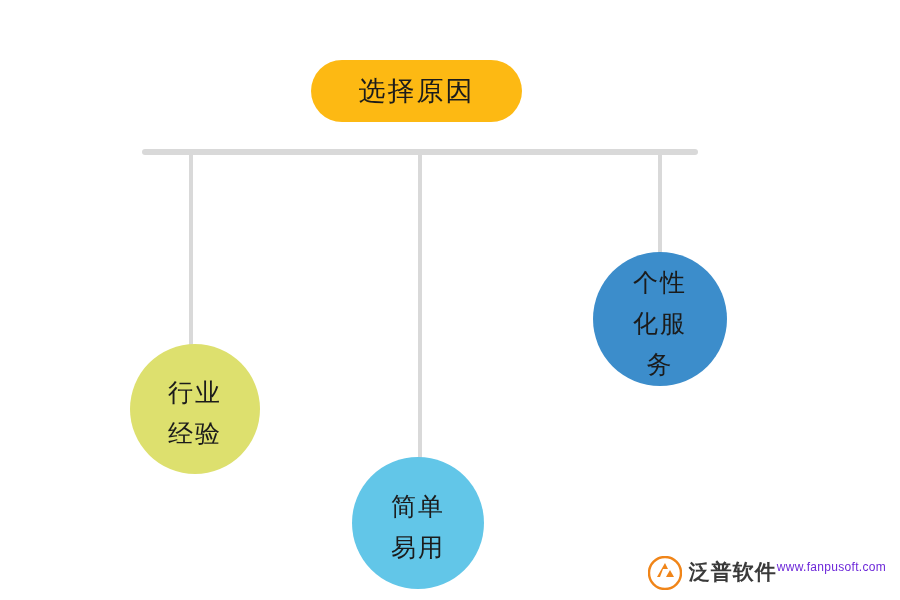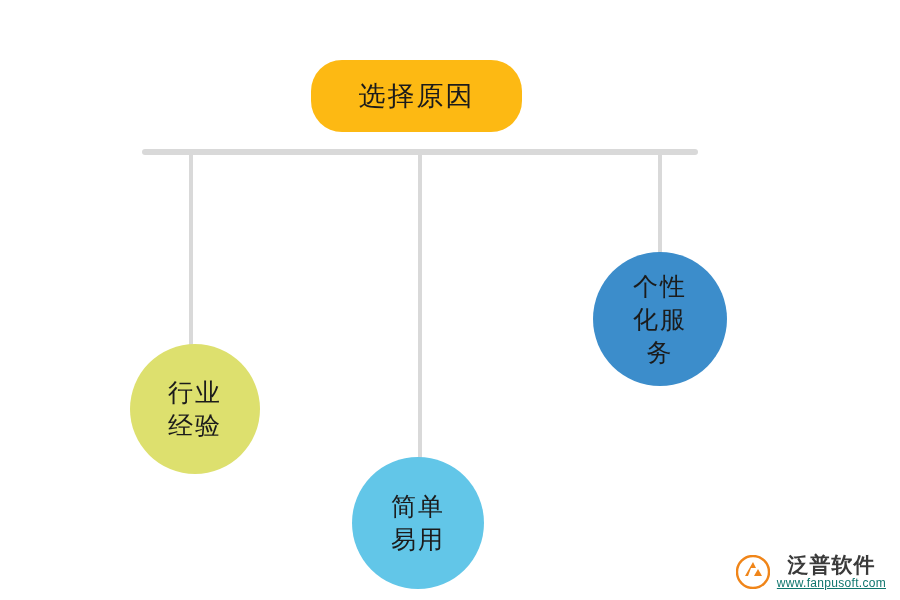--- a/index.html
+++ b/index.html
@@ -18,21 +18,21 @@
     width: 900px;
     height: 600px;
   }
 
   
   .title-pill {
     position: absolute;
     left: 311px;
     top: 60px;
     width: 211px;
-    height: 72px;
+    height: 62px;
     background: #FDB913;
     border-radius: 31px;
     display: flex;
     align-items: center;
     justify-content: center;
     color: #1b1b1b;
     font-size: 27px;
     letter-spacing: 2px;
     font-family: "DejaVu Sans", "Liberation Sans", sans-serif;
   }
@@ -66,21 +66,21 @@
     flex-direction: column;
     align-items: center;
     justify-content: center;
     color: #1b1b1b;
     font-size: 25px;
     line-height: 1.32;
     letter-spacing: 2px;
     text-align: center;
     font-family: "DejaVu Sans", "Liberation Sans", sans-serif;
   }
-  .node .line { display: block; }
+  .node .line { display: block; margin-top: 8px; }
 
   .node-1 { left: 130px; top: 344px; width: 130px; height: 130px; background: #DDE06E; }
   .node-2 { left: 352px; top: 457px; width: 132px; height: 132px; background: #62C6E8; }
   .node-3 { left: 593px; top: 252px; width: 134px; height: 134px; background: #3C8DCB; }
 
   
   .watermark {
     position: absolute;
     right: 14px;
     bottom: 10px;
@@ -89,37 +89,35 @@
     gap: 7px;
   }
   .wm-logo {
     width: 34px;
     height: 34px;
     flex: 0 0 34px;
     position: relative;
   }
   .wm-text {
     display: flex;
-    flex-direction: column;
+    flex-direction: row;
     line-height: 1.1;
-    align-items: center;
   }
   .wm-title {
     font-size: 21px;
     font-weight: bold;
     color: #3a3a3a;
     letter-spacing: 1px;
     font-family: "DejaVu Sans", "Liberation Sans", sans-serif;
   }
   .wm-url {
     font-size: 12px;
-    color: #0f766e;
+    color: #6d28d9;
     letter-spacing: 0.3px;
     font-family: "Liberation Sans", sans-serif;
-    text-decoration: underline;
   }
 </style>
 </head>
 <body>
 
 <div class="canvas">
 
   <div class="title-pill">
     <span>选择原因</span>
   </div>

